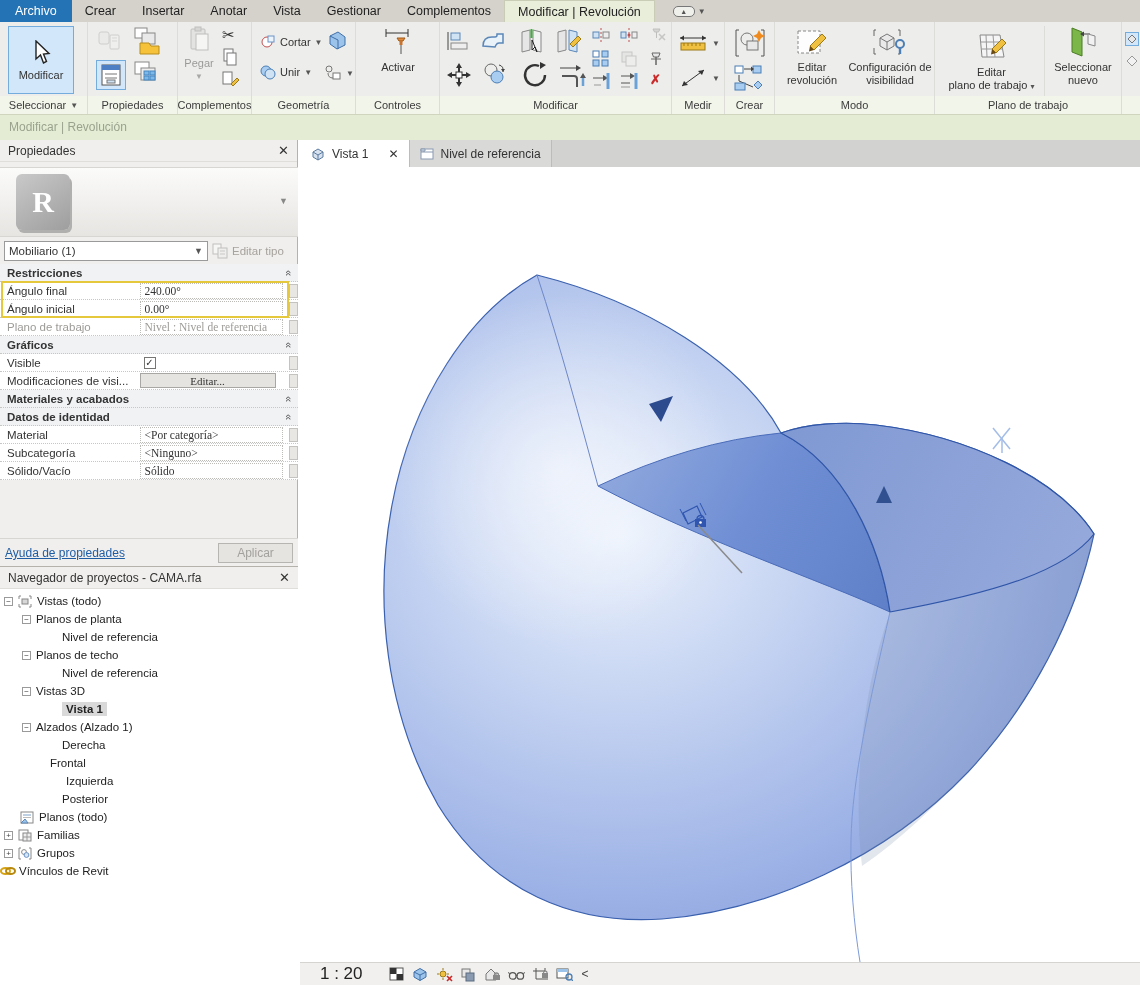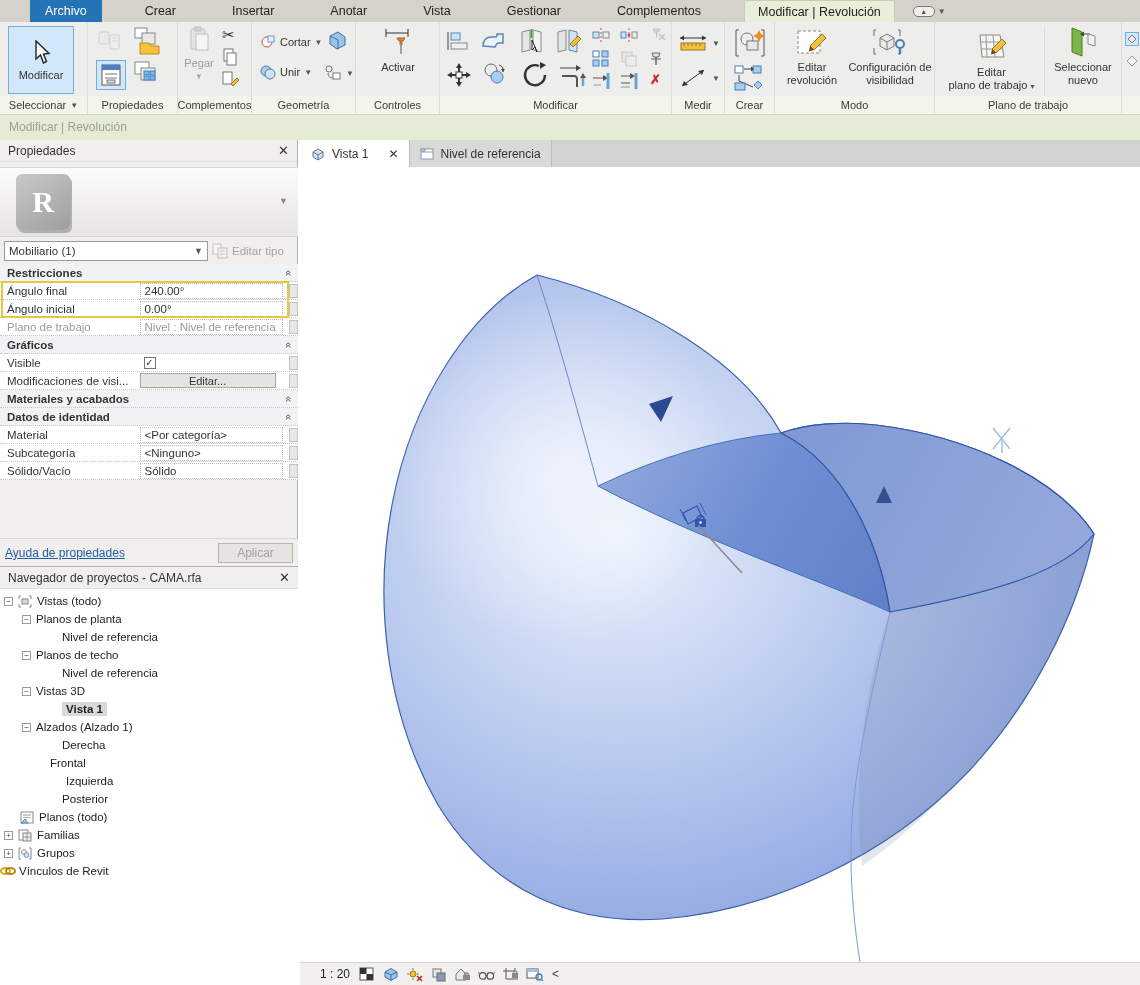--- a/index.html
+++ b/index.html
@@ -2,21 +2,21 @@
 <html><head>
 <meta charset="utf-8">
 <style>
   * { margin:0; padding:0; box-sizing:border-box; }
   html,body { width:1140px; height:985px; font-family:"Liberation Sans", sans-serif; background:#fff; overflow:hidden; }
   #app { position:absolute; left:0; top:0; width:1140px; height:985px; background:#fff; font-size:11.5px; color:#333; }
   .abs { position:absolute; }
 
   
   #tabbar { left:0; top:0; width:1140px; height:22px; background:#d5d2cb; display:flex; align-items:stretch; }
-  .rtab { padding:0 13px; display:flex; align-items:center; font-size:12.5px; color:#222; cursor:default;margin-left:30px; }
+  .rtab { padding:0 13px; display:flex; align-items:center; font-size:12.5px; color:#222; cursor:default; }
   .rtab.file { background:#2373b5; color:#fff; padding:0 15px; }
   .rtab.active { background:#e9eeda; border:1px solid #c9cdb6; border-bottom:none; }
   #ribbon-toggle { margin-left:18px; display:flex; align-items:center; gap:3px; color:#444; }
   .pill { width:22px; height:11px; border:1px solid #777; border-radius:5px; display:inline-flex; align-items:center; justify-content:center; font-size:7px; color:#555; background:#efefec; }
 
   
   #ribbon { left:0; top:22px; width:1140px; height:92px; background:#ededeb; }
   .panel { position:absolute; top:0; height:92px; border-right:1px solid #dcdcd8; }
   .plabel { position:absolute; bottom:0; left:0; right:0; height:18px; background:#f2f5ea; font-size:11px; color:#3c3c3c; display:flex; align-items:center; justify-content:center; gap:4px; }
   .pbody { position:absolute; top:2px; left:0; right:0; height:72px; }
@@ -40,21 +40,21 @@
   #prop-preview { position:absolute; left:0; top:27px; width:298px; height:70px; background:linear-gradient(#fbfbfa,#e7e5e2); border-top:1px solid #d8d6d2; border-bottom:1px solid #d8d6d2; }
   .rkey { position:absolute; left:16px; top:6px; width:54px; height:56px; background:linear-gradient(145deg,#c9c9c9,#9e9e9e); border-radius:6px; box-shadow:2px 3px 0 #b0b0ae; display:flex; align-items:center; justify-content:center; color:#fff; font-size:30px; font-weight:bold; font-family:"Liberation Serif",serif; }
   #type-row { position:absolute; left:0; top:99px; width:298px; height:24px; }
   .combo { position:absolute; left:4px; top:2px; width:204px; height:20px; background:#fff; border:1px solid #9a9a9a; display:flex; align-items:center; padding:0 4px; font-size:11.5px; }
   .combo .chev { margin-left:auto; font-size:9px; color:#555; }
   #edit-type { position:absolute; left:212px; top:2px; width:84px; height:20px; display:flex; align-items:center; gap:4px; color:#a6a29c; font-size:11.5px; }
 
   #prop-grid { position:absolute; left:0; top:124px; width:298px; }
   .grow { position:relative; display:flex; height:18px; border-bottom:1px dotted #c9c7c3; background:#fff; font-size:11.5px; align-items:center; }
   .grow .nm { width:136px; padding-left:7px; overflow:hidden; white-space:nowrap; }
-  .grow .vl { width:144px; height:16px; margin:1px 4px; border:1px dotted #bdbbb7; background:#fff; display:flex; align-items:center; padding:0 4px; overflow:hidden; white-space:nowrap; }
+  .grow .vl { width:144px; height:16px; margin:1px 4px; border:1px dotted #bdbbb7; background:#fff; display:flex; align-items:center; padding:0 4px; overflow:hidden; white-space:nowrap;font-family:Liberation Serif, serif; }
   .grow .pbtn { width:9px; height:14px; margin-left:2px; background:#e9e7e4; border:1px solid #c5c3bf; }
   .grow.sec { background:#f0f2f4; font-weight:bold; }
   .grow.sec .nm { width:272px; }
   .grow.sec .chevs { margin-left:auto; margin-right:6px; transform:rotate(90deg); font-size:11px; color:#555; font-weight:normal; }
   .grow.disabled .nm, .grow.disabled .vl { color:#9d9b97; }
   .grow.disabled .vl { border-style:dotted; }
   #angle-highlight { position:absolute; left:1px; top:17px; width:288px; height:37px; border:2px solid #e6c83c; pointer-events:none; }
   .checkbox { width:12px; height:12px; border:1px solid #767674; background:#fff; display:flex; align-items:center; justify-content:center; font-size:10px; color:#333; }
   .editbtn { width:136px; height:15px; background:#e6e4e1; border:1px solid #a9a7a3; display:flex; align-items:center; justify-content:center; font-size:11px; color:#333; }
   #prop-footer { position:absolute; left:0; top:398px; width:298px; height:28px; border-top:1px solid #d8d6d2; background:#f0efed; }
@@ -69,21 +69,21 @@
   .tsel { background:#d9d9d9; font-weight:bold; padding:1px 4px; }
 
   
   #canvas-tabs { left:300px; top:140px; width:840px; height:27px; background:#d2d2d1; display:flex; align-items:stretch; }
   .vtab { display:flex; align-items:center; gap:6px; padding:0 10px; font-size:12px; border-right:1px solid #bcbcbc; }
   .vtab.active { background:#fff; }
   .vtab.inactive { background:#d9d9d8; color:#333; }
   .vtab .x { font-size:12px; color:#333; margin-left:14px; }
   #viewport { left:300px; top:167px; width:840px; height:795px; background:#ffffff; }
   #viewbar { left:300px; top:962px; width:840px; height:23px; background:#f1f0ee; border-top:1px solid #d6d4d0; display:flex; align-items:center; gap:7px; padding-left:20px; }
-  #viewbar .scale { font-size:12px; color:#222; margin-right:1px; }
+  #viewbar .scale { font-size:17px; color:#222; margin-right:18px; }
   .vbico { width:17px; height:16px; display:inline-flex; align-items:center; justify-content:center; }
   .collapse { font-size:12px; color:#444; margin-left:2px; }
 </style>
 </head>
 <body>
 
 <div id="app">
 
   <div id="tabbar" class="abs">
     <div class="rtab file">Archivo</div>

